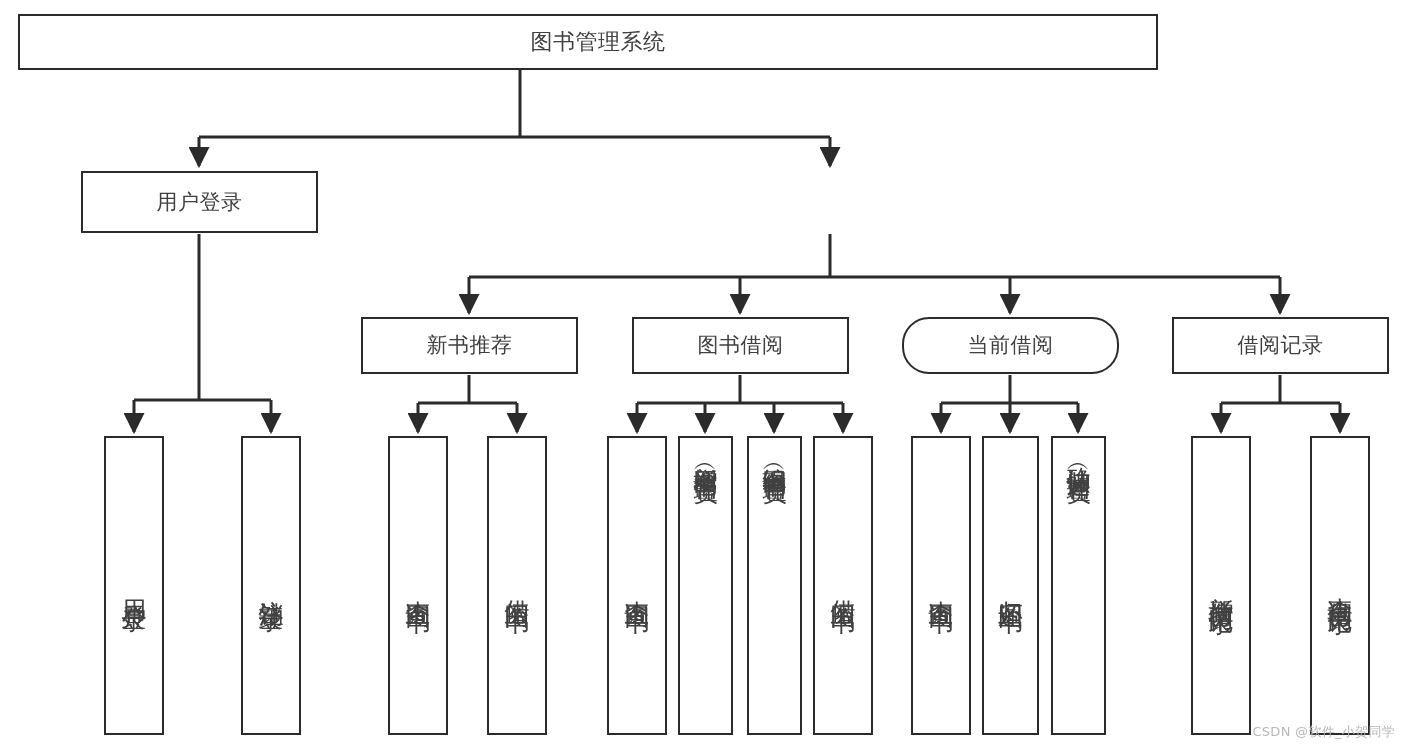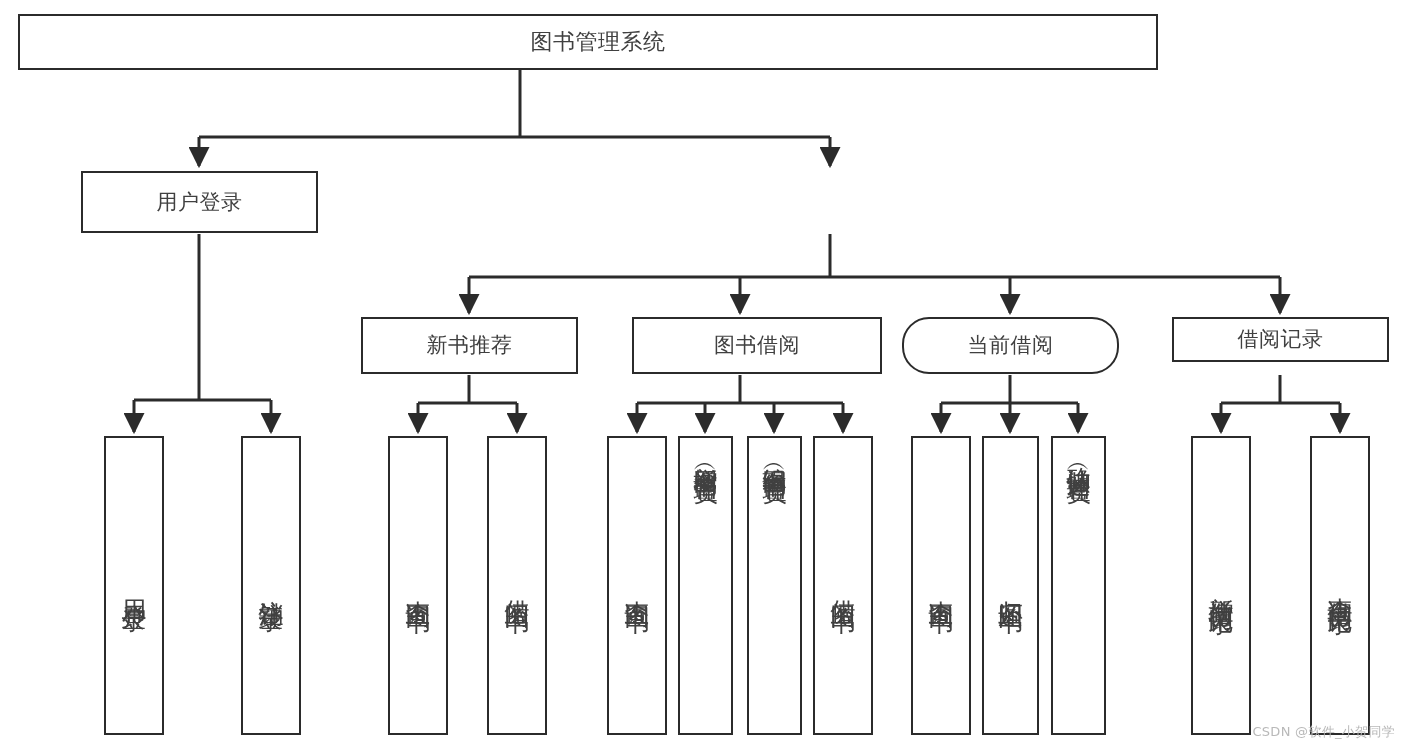--- a/index.html
+++ b/index.html
@@ -142,27 +142,27 @@
     <span class="label">图书管理系统</span>
   </div>
 
   <div class="node h" style="left:81px; top:171px; width:237px; height:62px;">
     <span class="label">用户登录</span>
   </div>
 
   <div class="node h" style="left:361px; top:317px; width:217px; height:57px;">
     <span class="label">新书推荐</span>
   </div>
-  <div class="node h" style="left:632px; top:317px; width:250px; height:57px;">
+  <div class="node h" style="left:632px; top:317px; width:217px; height:57px;">
     <span class="label">图书借阅</span>
   </div>
   <div class="node h" style="left:902px; top:317px; width:217px; height:57px;border-radius:27px;">
     <span class="label">当前借阅</span>
   </div>
-  <div class="node h" style="left:1172px; top:317px; width:217px; height:45px;">
+  <div class="node h" style="left:1172px; top:317px; width:217px; height:57px;">
     <span class="label">借阅记录</span>
   </div>
 
   <div class="node v mid" style="left:104px; top:436px; width:60px; height:299px;">
     <span class="label">用户登录</span>
   </div>
   <div class="node v mid" style="left:241px; top:436px; width:60px; height:299px;">
     <span class="label">注销登录</span>
   </div>
 

